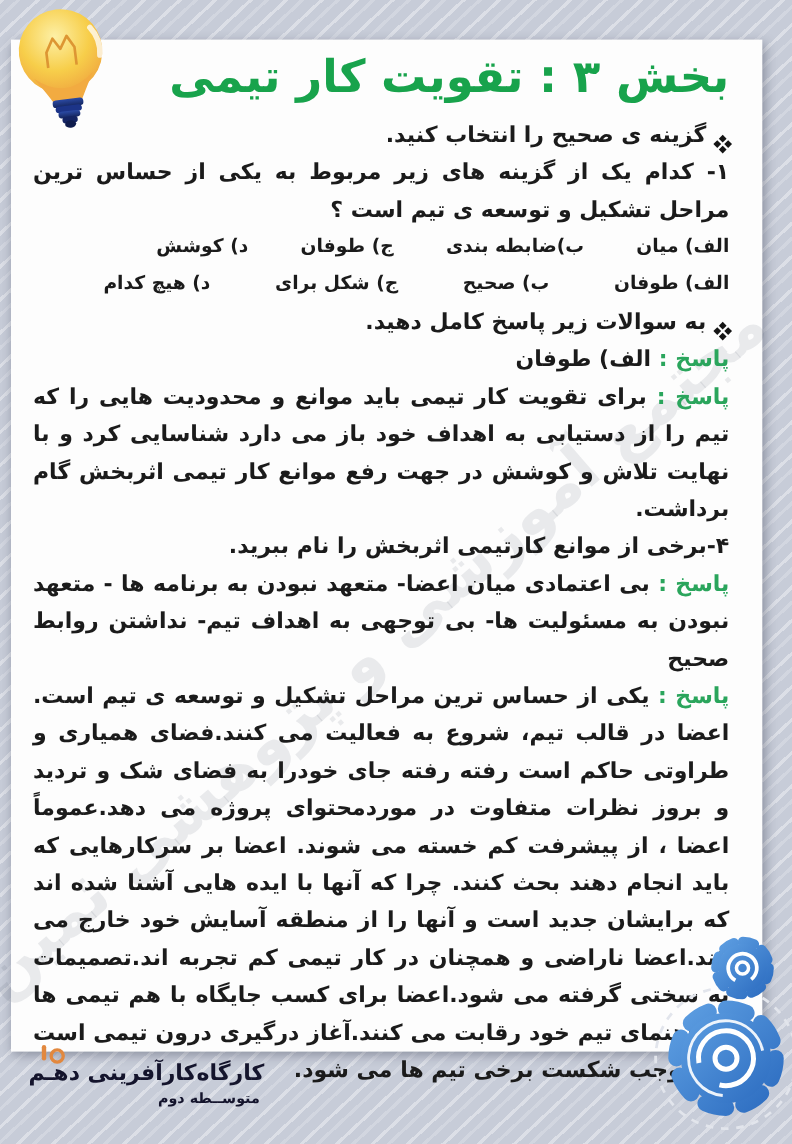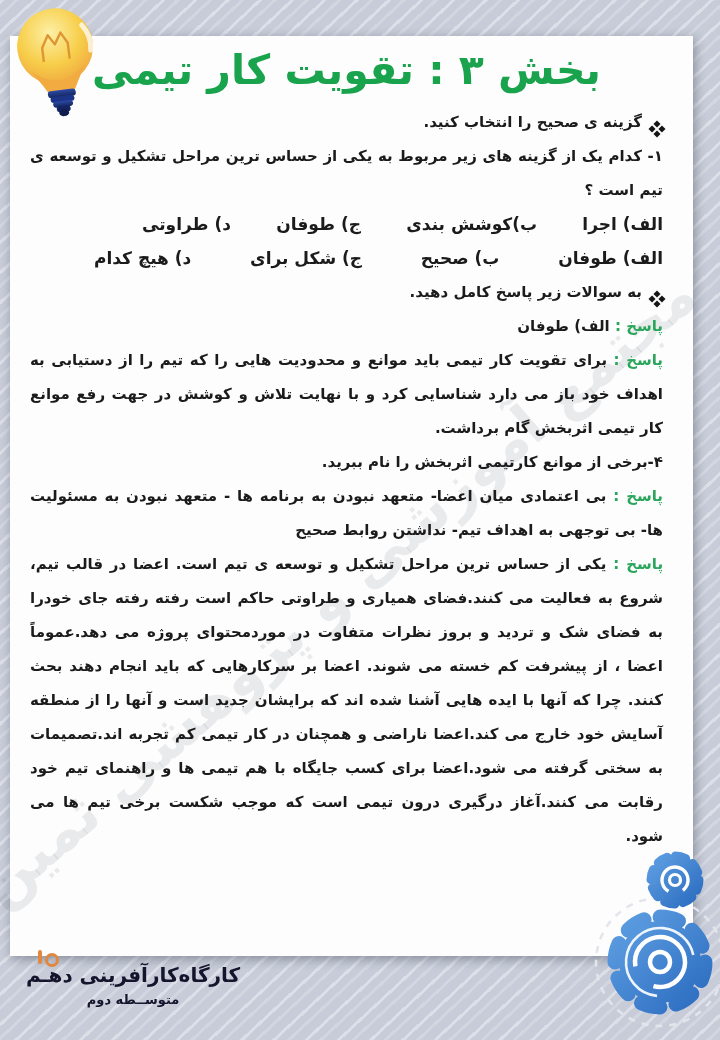--- a/index.html
+++ b/index.html
@@ -19,68 +19,68 @@
     position:absolute;left:-95px;top:505px;width:880px;
     transform:rotate(-41deg);
     font-size:58px;font-weight:bold;white-space:nowrap;text-align:center;
     color:rgba(70,78,100,.11);direction:rtl;pointer-events:none;
   }
   .content{
     position:relative;z-index:2;direction:rtl;
     padding:6px 30px 0 20px;color:#1b1b1b;
   }
   .title{
-    margin:2px 0 9px;text-align:center;
+    margin:2px 0 9px;text-align:right;
     font-size:41px;line-height:52px;font-weight:bold;color:#18a34c;
     letter-spacing:-1px;
   }
-  .content p{margin:0;font-size:15px;line-height:34px;font-weight:bold;text-align:justify;}
+  .content p{margin:0;font-size:20px;line-height:34px;font-weight:bold;text-align:justify;}
   .opts{display:flex;justify-content:space-between;font-size:17px;line-height:34px;font-weight:bold;}
   .opts.o1{padding-left:112px;}
   .opts.o2{padding-left:64px;}
   .green{color:#2aa55c;}
   .dbul{
     display:inline-grid;grid-template-columns:5px 5px;grid-template-rows:5px 5px;
     gap:2px;transform:rotate(45deg);margin-left:9px;vertical-align:-1px;
   }
   .dbul i{background:#151515;display:block;}
   .bulb{position:absolute;left:0;top:2px;z-index:3;transform:rotate(-7deg);}
   .gears{position:absolute;left:572px;top:840px;z-index:3;}
   .logo{
     position:absolute;left:26px;top:958px;z-index:3;direction:rtl;
     color:#14142c;
   }
   .logo-main{position:relative;font-size:20px;line-height:34px;font-weight:bold;white-space:nowrap;}
   .badge{position:absolute;left:12px;top:-9px;width:22px;height:16px;}
   .badge .bar{position:absolute;left:0;top:1px;width:4px;height:14px;border-radius:2px;background:#e2883e;}
   .badge .ring{position:absolute;left:7px;top:4px;width:8px;height:8px;border-radius:50%;border:3px solid #e2883e;}
-  .logo-sub{font-size:13px;font-weight:bold;margin:0 4px 0 0;text-align:center;padding-left:4px;}
+  .logo-sub{font-size:13px;font-weight:bold;margin:0 4px 0 0;text-align:right;padding-left:4px;}
 </style>
 </head>
 <body>
 
 <div class="page">
   <div class="watermark">مجتمع آموزشی و پژوهشی ثمین</div>
 
   <div class="content">
     <h1 class="title">بخش ۳ : تقویت کار تیمی</h1>
 
     <p><span class="dbul">
           <i></i>
           <i></i>
           <i></i>
           <i></i>
         </span><span>گزینه ی صحیح را انتخاب کنید.</span></p>
 
     <p>۱- کدام یک از گزینه های زیر مربوط به یکی از حساس ترین مراحل تشکیل و توسعه ی تیم است ؟</p>
     <div class="opts o1">
-      <span>الف) اجرا</span>
-      <span>ب)کوشش بندی</span>
+      <span>الف) میان</span>
+      <span>ب)ضابطه بندی</span>
       <span>ج) طوفان</span>
-      <span>د) طراوتی</span>
+      <span>د) کوشش</span>
     </div>
 
     <div class="opts o2">
       <span>الف) طوفان</span>
       <span>ب) صحیح</span>
       <span>ج) شکل برای</span>
       <span>د) هیچ کدام</span>
     </div>
     <p><span class="dbul">
           <i></i>

